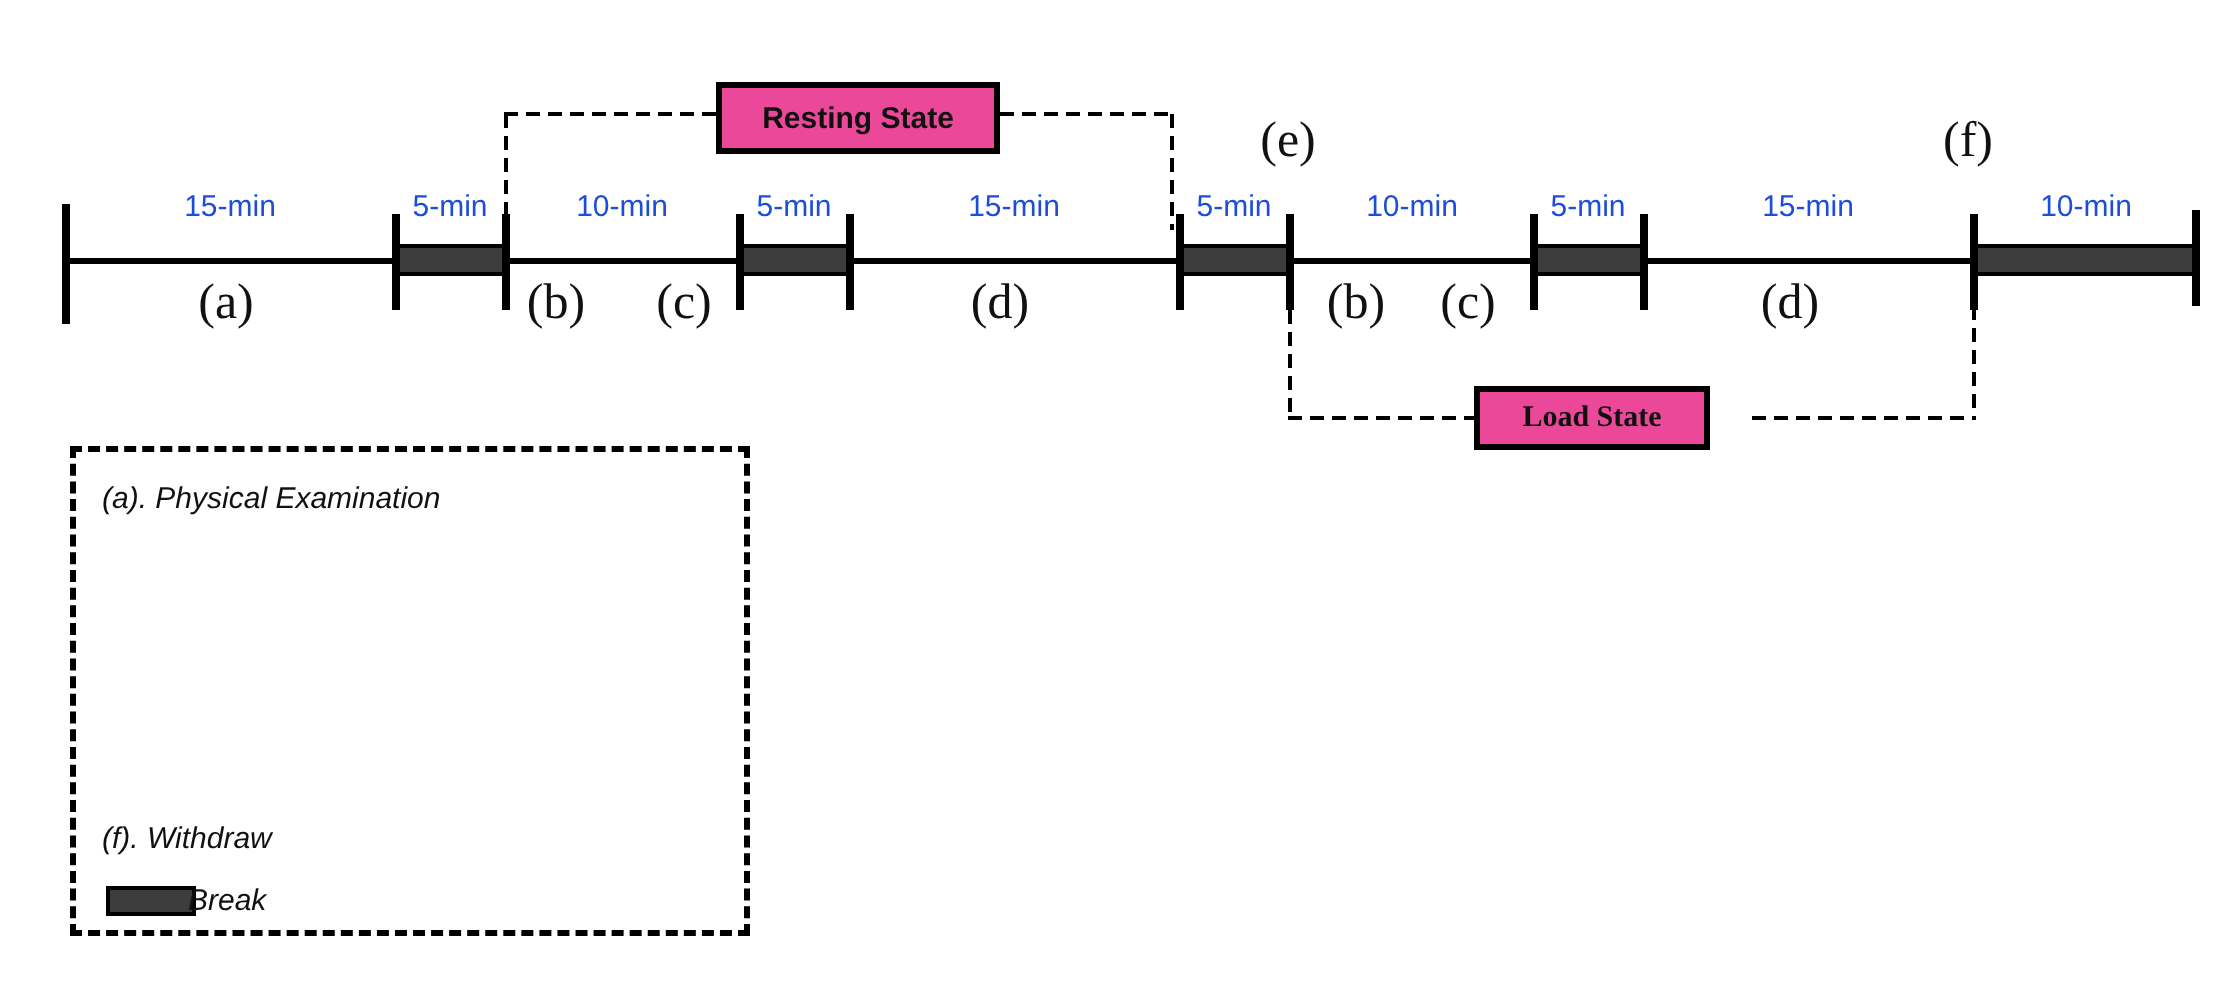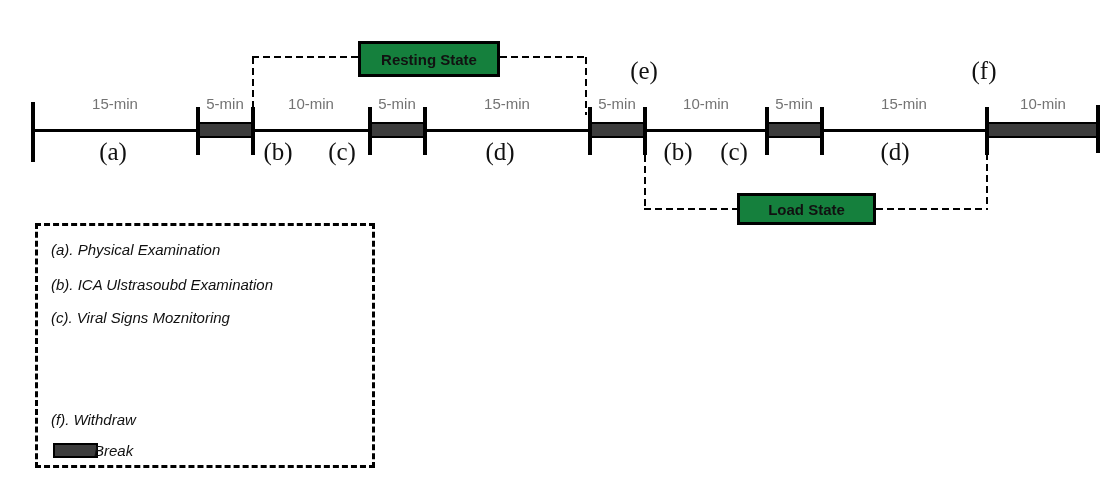--- a/index.html
+++ b/index.html
@@ -1,27 +1,27 @@
 <!DOCTYPE html>
 <html><head>
 <meta charset="utf-8">
 <style>
   html,body{margin:0;padding:0;background:#ffffff;}
   #figure{position:relative;width:1119px;height:496px;background:#ffffff;
           font-family:"Liberation Sans",sans-serif;color:#111111;overflow:hidden;}
   .axis{position:absolute;background:#000;}
   .tick{position:absolute;width:4px;background:#000;}
   .bar{position:absolute;top:122px;height:16px;background:#3d3d3d;border:2px solid #000;box-sizing:border-box;}
-  .dur{position:absolute;top:95px;font-size:15px;white-space:nowrap;transform:translateX(-50%);color:#737373;}
+  .dur{position:absolute;top:95px;font-size:15px;white-space:nowrap;transform:translateX(-50%);color:#1d4ed8;}
   .letter{position:absolute;font-family:"Liberation Serif",serif;font-size:25px;white-space:nowrap;transform:translateX(-50%);color:#111;}
   .below{top:138px;}
   .above{top:57px;}
   .hdash{position:absolute;height:2px;background:repeating-linear-gradient(90deg,#000 0 7px,transparent 7px 11px);}
   .vdash{position:absolute;width:2px;background:repeating-linear-gradient(180deg,#000 0 7px,transparent 7px 11px);}
-  .statebox{position:absolute;border:3px solid #000;background:#15803d;box-sizing:border-box;
+  .statebox{position:absolute;border:3px solid #000;background:#ec4899;box-sizing:border-box;
             display:flex;align-items:center;justify-content:center;font-weight:bold;font-size:15px;z-index:5;}
   .legendbox{position:absolute;left:35px;top:223px;width:340px;height:245px;border:3px dashed #000;box-sizing:border-box;background:#fff;}
   .litem{position:absolute;left:13px;font-size:15px;white-space:nowrap;color:#111;font-style:italic;}
   .swatch{position:absolute;left:15px;top:217px;width:45px;height:15px;background:#3d3d3d;border:2px solid #000;box-sizing:border-box;}
 </style>
 </head>
 <body>
 
 <div id="figure">
 
@@ -72,26 +72,24 @@
   <div class="hdash" style="left:500px;top:56px;width:87px;"></div>
   <div class="vdash" style="left:585px;top:57px;height:58px;"></div>
   <div class="statebox" style="left:358px;top:41px;width:142px;height:36px;">
     <span>Resting State</span>
   </div>
 
   <div class="vdash" style="left:644px;top:155px;height:55px;"></div>
   <div class="hdash" style="left:644px;top:208px;width:93px;"></div>
   <div class="hdash" style="left:876px;top:208px;width:111px;"></div>
   <div class="vdash" style="left:986px;top:153px;height:57px;"></div>
-  <div class="statebox" style="left:737px;top:193px;width:139px;height:32px;">
+  <div class="statebox" style="left:737px;top:193px;width:118px;height:32px;font-family:Liberation Serif, serif;">
     <span>Load State</span>
   </div>
 
   <div class="legendbox">
     <div class="litem" style="top:15px;">(a). Physical Examination</div>
-    <div class="litem" style="top:50px;">(b). ICA Ulstrasoubd Examination</div>
-    <div class="litem" style="top:83px;">(c). Viral Signs Moznitoring</div>
     <div class="litem" style="top:185px;">(f). Withdraw</div>
     <div class="swatch"></div>
     <div class="litem" style="left:56px;top:216px;">Break</div>
   </div>
 
 </div>
 
 </body></html>

